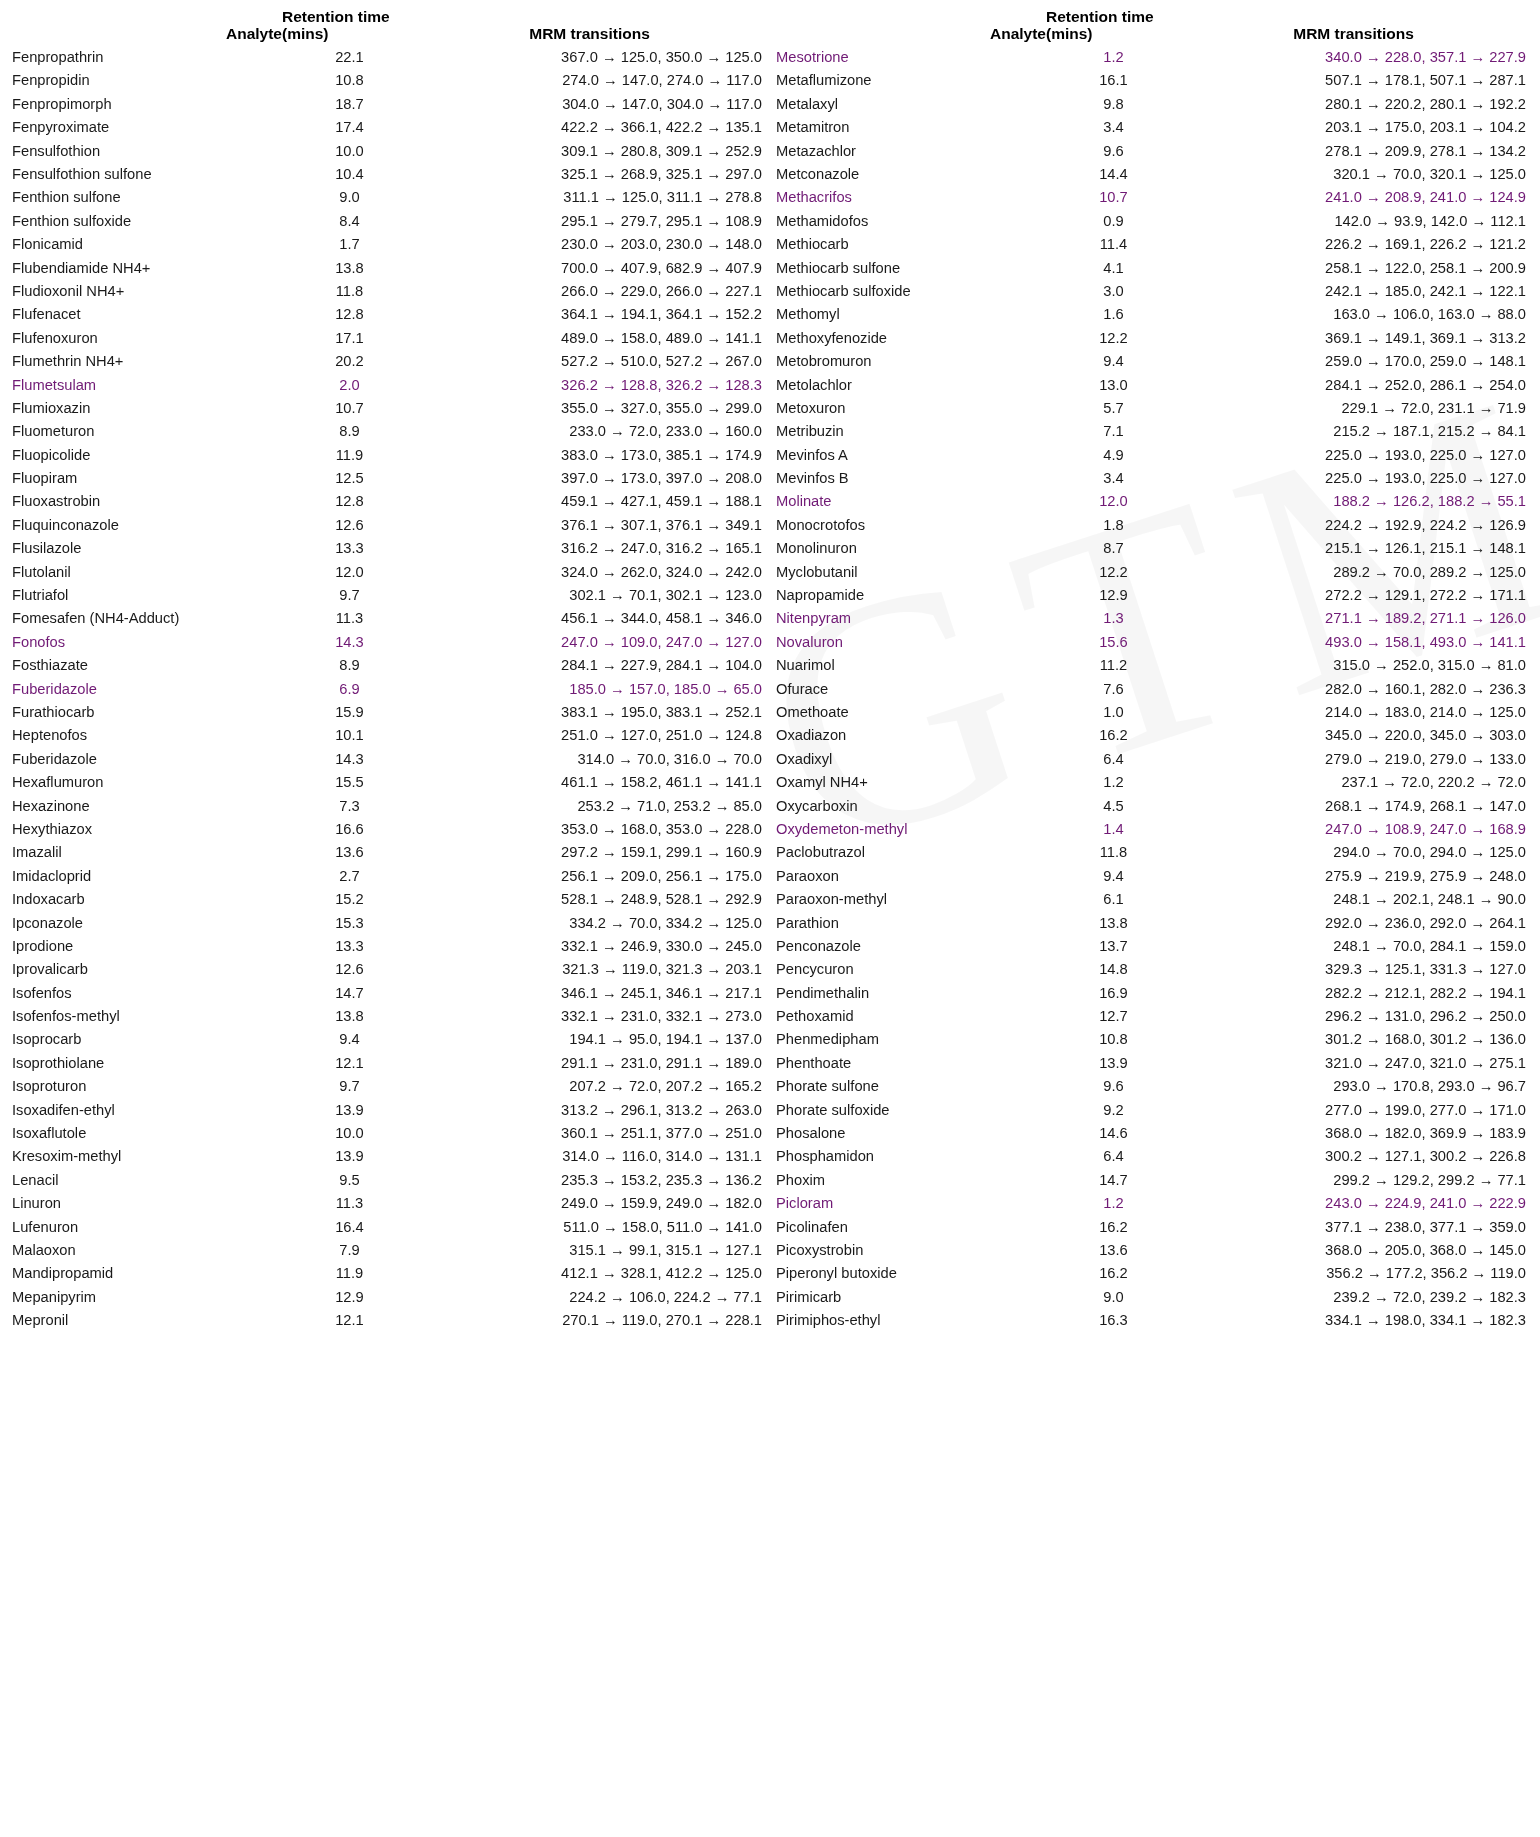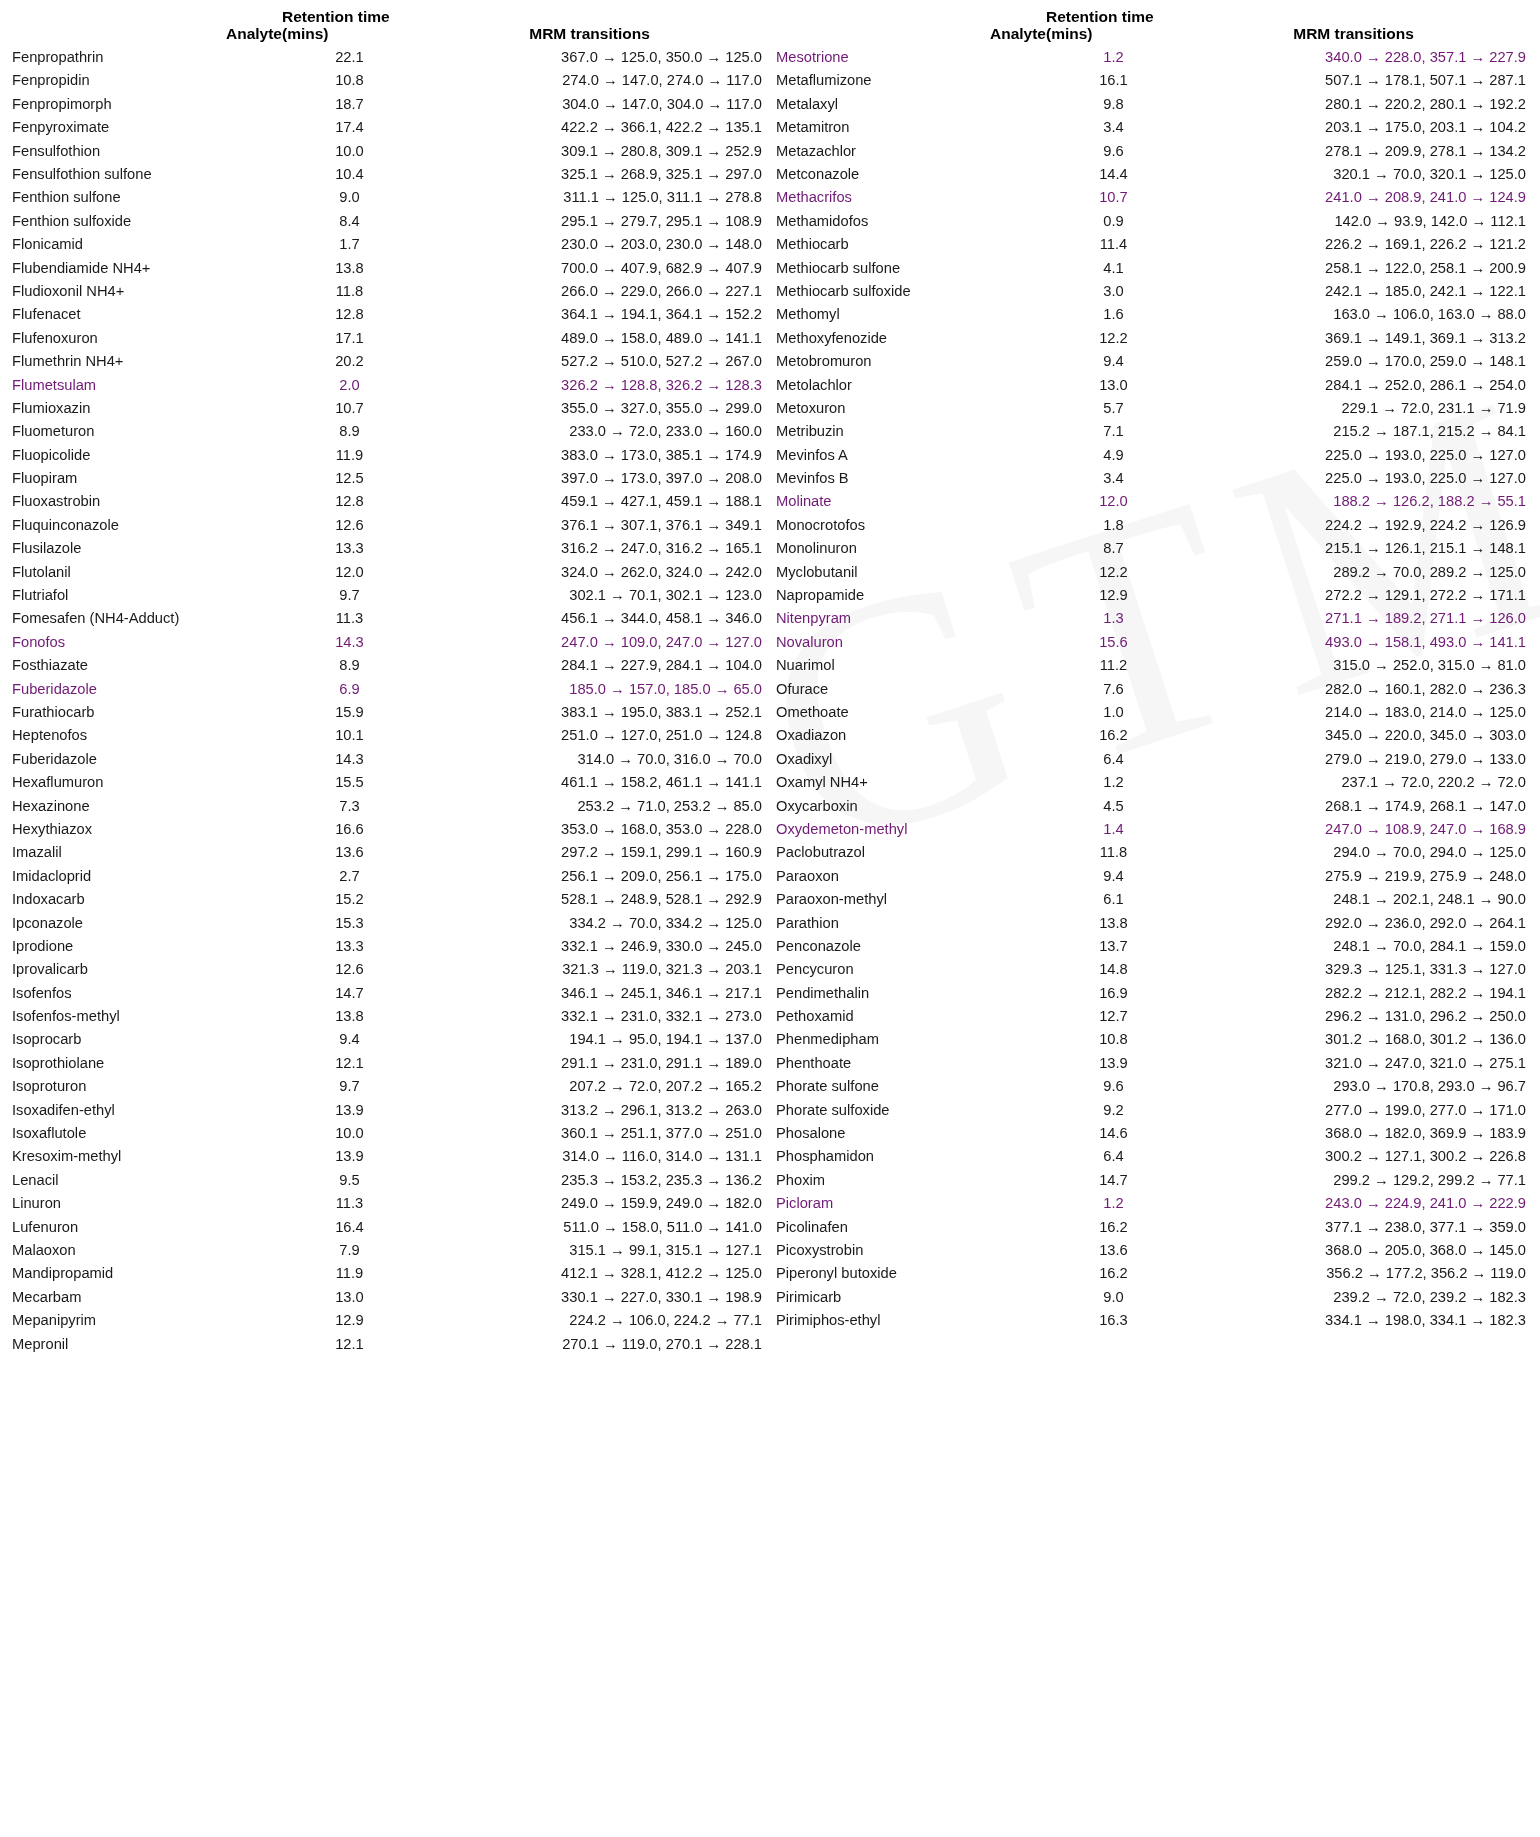--- a/index.html
+++ b/index.html
@@ -354,25 +354,20 @@
             <td class="analyte">Malaoxon</td>
             <td class="rt">7.9</td>
             <td class="mrm">315.1 → 99.1, 315.1 → 127.1</td>
           </tr>
           <tr>
             <td class="analyte">Mandipropamid</td>
             <td class="rt">11.9</td>
             <td class="mrm">412.1 → 328.1, 412.2 → 125.0</td>
           </tr>
           <tr>
-            <td class="analyte">Mecarbam</td>
-            <td class="rt">13.0</td>
-            <td class="mrm">330.1 → 227.0, 330.1 → 198.9</td>
-          </tr>
-          <tr>
             <td class="analyte">Mepanipyrim</td>
             <td class="rt">12.9</td>
             <td class="mrm">224.2 → 106.0, 224.2 → 77.1</td>
           </tr>
           <tr>
             <td class="analyte">Mepronil</td>
             <td class="rt">12.1</td>
             <td class="mrm">270.1 → 119.0, 270.1 → 228.1</td>
           </tr>
         </tbody>

